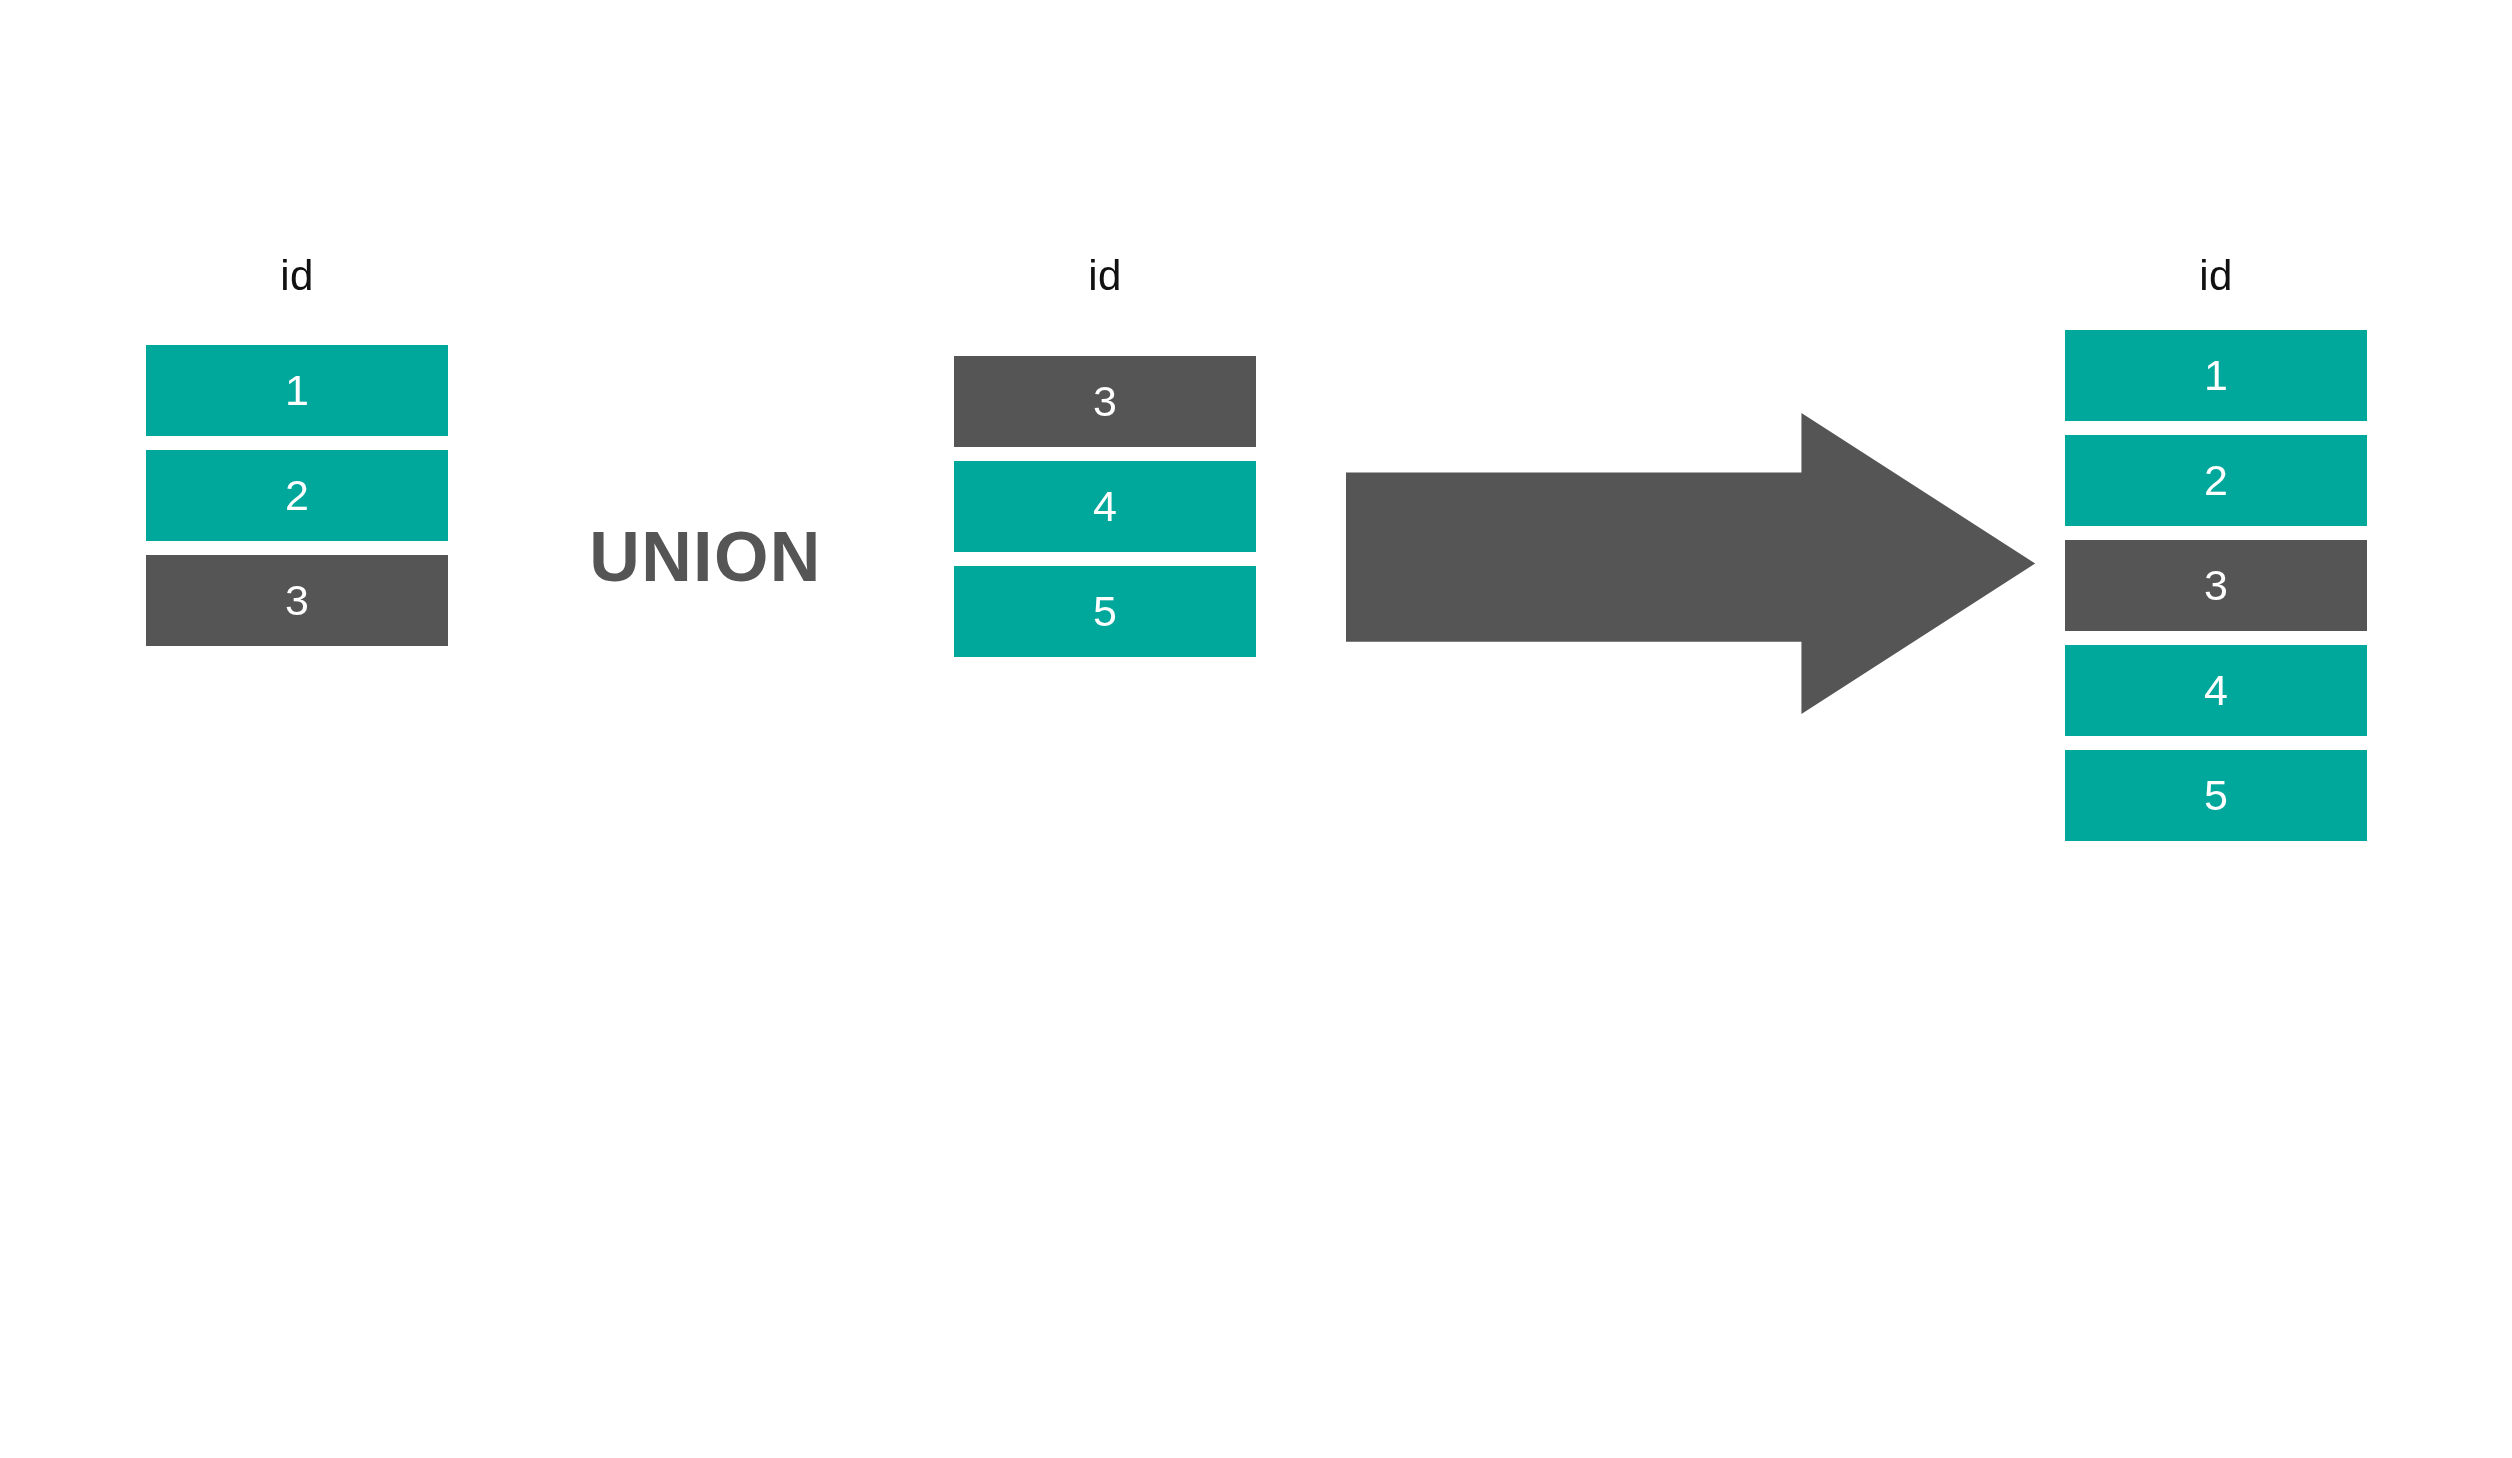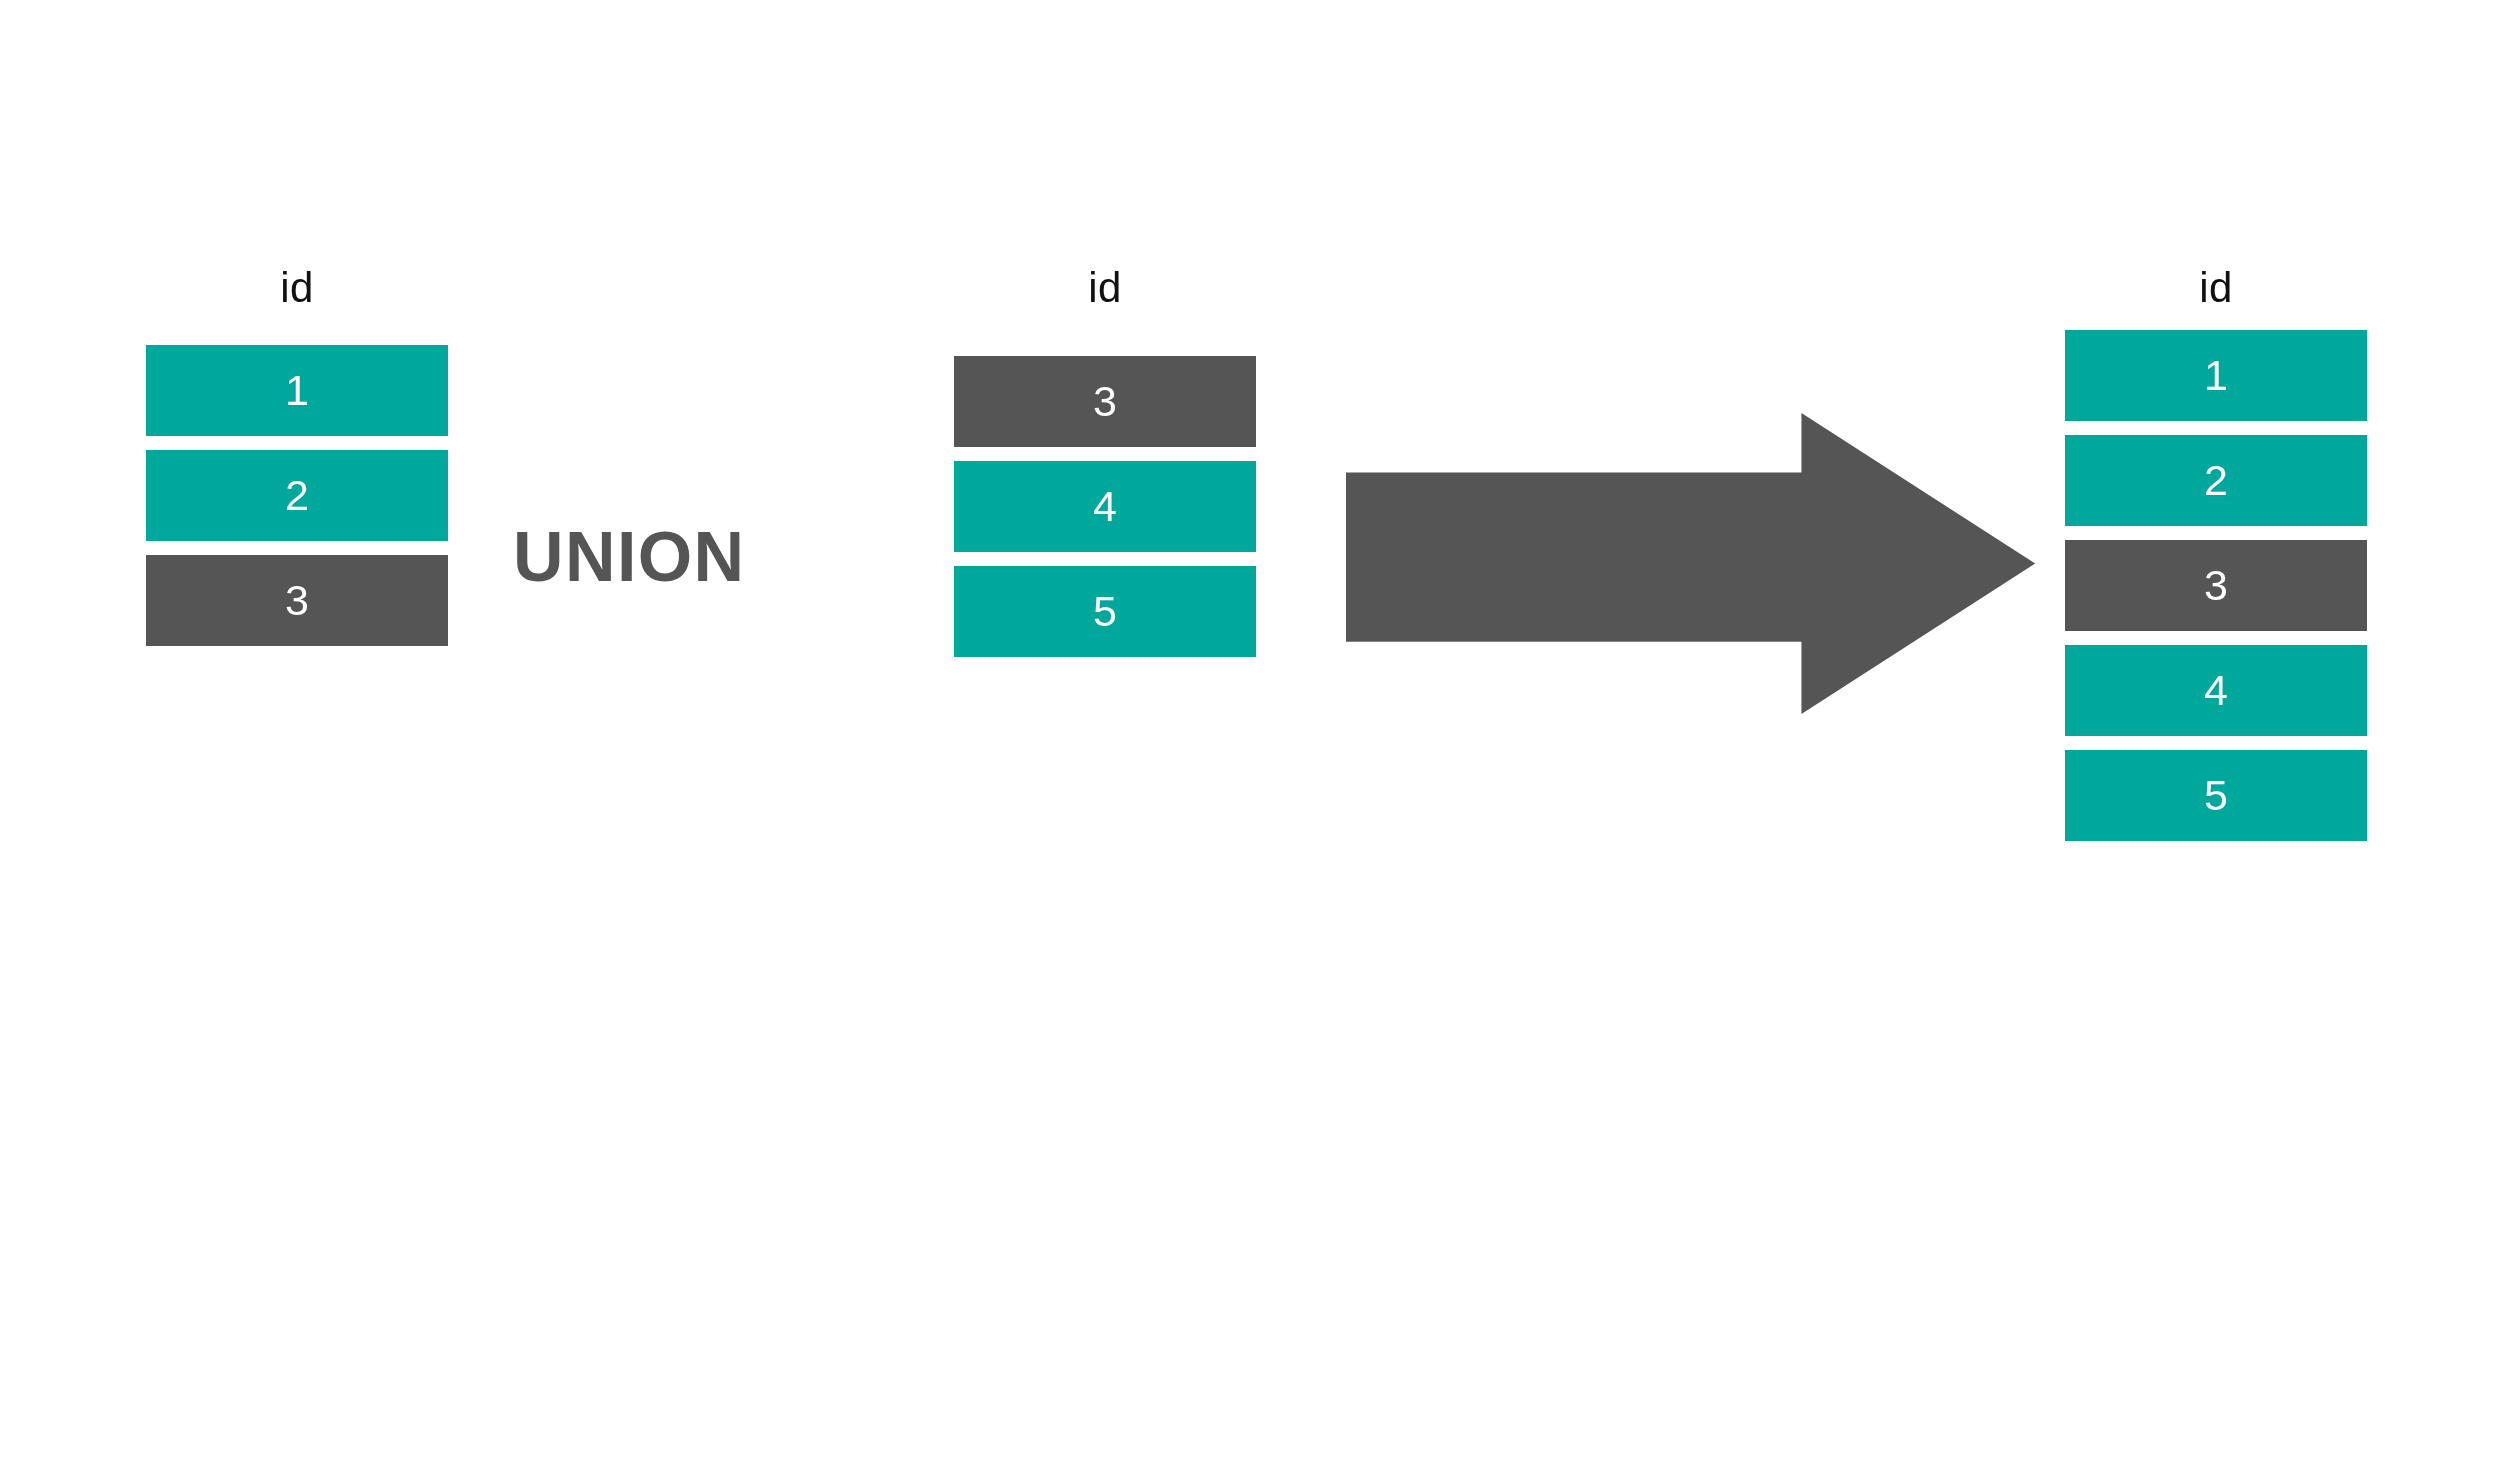--- a/index.html
+++ b/index.html
@@ -26,21 +26,20 @@
     top: 0;
     left: 0;
     width: 302px;
     text-align: center;
     font-size: 42px;
     line-height: 42px;
     color: #111111;
     font-weight: 400;
     letter-spacing: 0.3px;
     white-space: nowrap;
-    margin-top: 12px;
   }
   .rows {
     position: absolute;
     left: 0;
     width: 302px;
   }
   .cell {
     width: 302px;
     height: 91px;
     margin-bottom: 14px;
@@ -66,21 +65,21 @@
 
   #table-result   { left: 2065px; top: 255px; }
   #table-result .rows { top: 75px; }
 
   
   #union-label {
     position: absolute;
     left: 513px;
     top: 520px;
     width: 385px;
-    text-align: left;
+    text-align: center;
     font-size: 70px;
     line-height: 74px;
     font-weight: 700;
     color: #555555;
     letter-spacing: 1.4px;
     white-space: nowrap;
   }
 
   
   #arrow-wrap {

